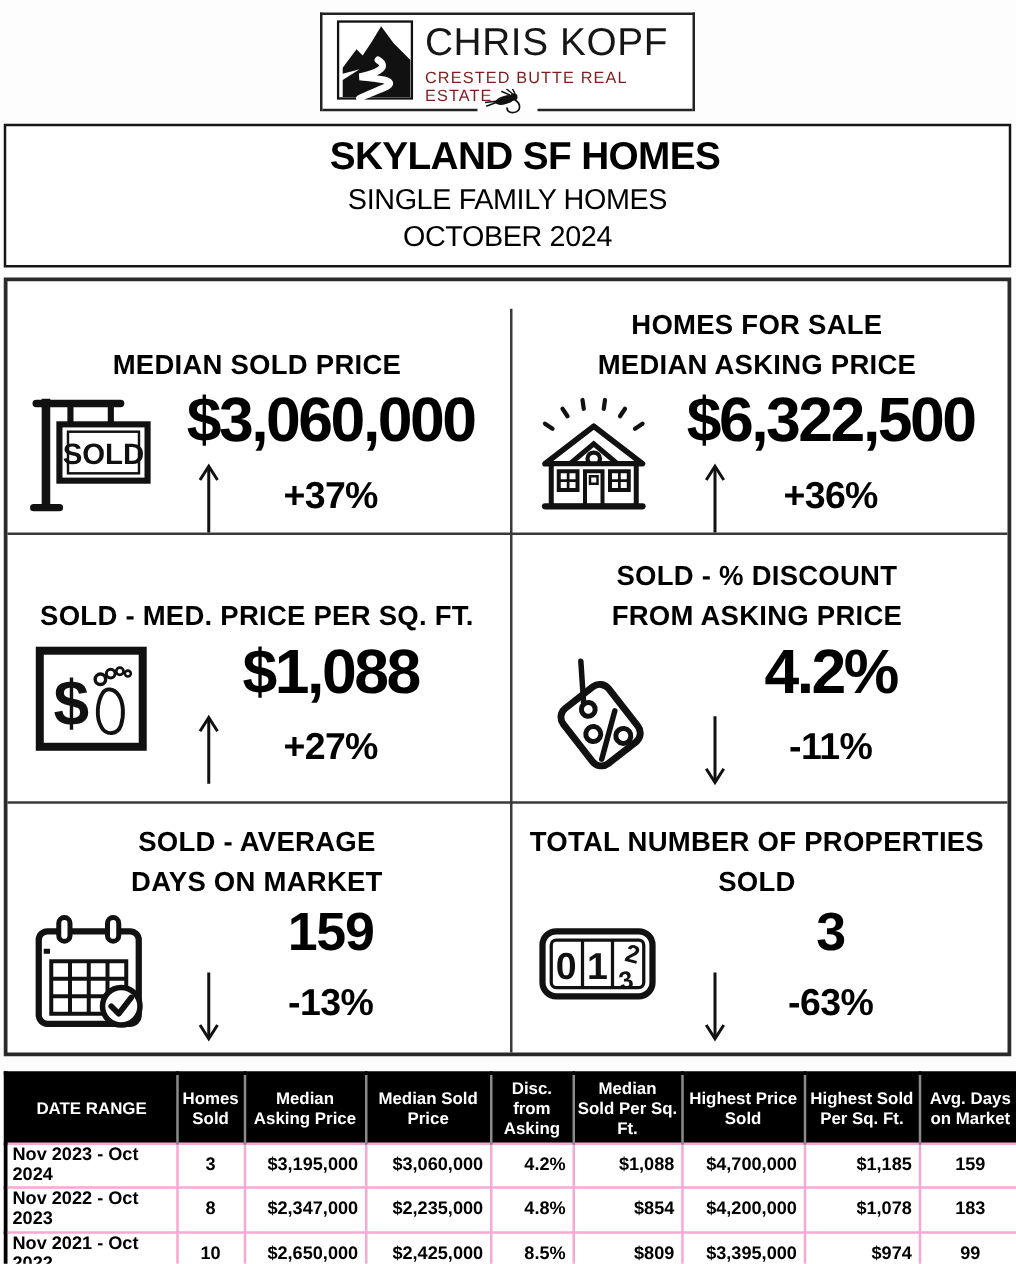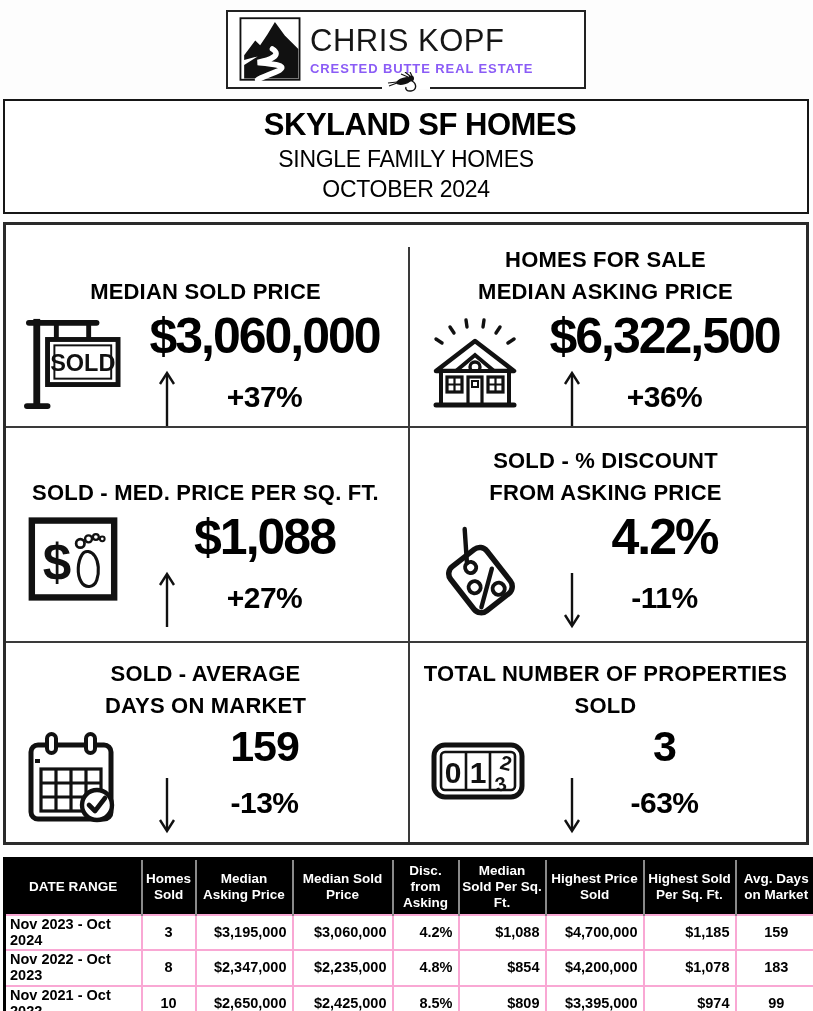--- a/index.html
+++ b/index.html
@@ -1,29 +1,29 @@
 <!DOCTYPE html>
 <html><head>
 <meta charset="utf-8">
 <style>
   * { box-sizing: border-box; margin: 0; padding: 0; }
   html, body { width: 813px; background: #fdfdfd; }
   body { height: 1011px; font-family: "Liberation Sans", sans-serif; color: #000; overflow: hidden; }
   .page { padding: 10px 4px 0 3px; }
 
   
-  .logo-box { width: 360px; height: 79px; margin: 0 auto 10px; border: 2px solid #222;
+  .logo-box { width: 300px; height: 79px; margin: 0 auto 10px; border: 2px solid #222;
               border-bottom: none; position: relative; display: flex; align-items: center; background: #fff; }
   .logo-seg { position: absolute; bottom: 0; height: 2px; background: #222; }
   .logo-seg.left  { left: 0;  width: calc(50% - 24px); }
   .logo-seg.right { right: 0; width: calc(50% - 24px); }
   .fly { position: absolute; bottom: -9px; left: 50%; transform: translateX(-50%); }
   .logo-mark { margin: 0 9px 0 11px; flex: 0 0 auto; }
   .brand { font-size: 31px; letter-spacing: 0.5px; color: #161616; line-height: 1; }
-  .tagline { font-size: 13px; font-weight: 700; letter-spacing: 0.9px; color: #8b5cf6; margin-top: 5px; text-align: right; }
+  .tagline { font-size: 13px; font-weight: 400; letter-spacing: 0.9px; color: #7f1d1d; margin-top: 5px; }
 
   
   .title-box { border: 2px solid #161616; background: #fff; text-align: center; padding: 6px 0 8px; margin-bottom: 8px; }
   .t1 { font-size: 31px; font-weight: 800; letter-spacing: -0.5px; line-height: 1.15; margin-left: 28px; }
   .t2, .t3 { font-size: 23px; font-weight: 400; letter-spacing: -0.3px; line-height: 1.2; margin-top: 3px; }
 
   
   .stats { position: relative; border: 3px solid #2a2a2a; background: #fff;
            display: grid; grid-template-columns: 405px 1fr; grid-template-rows: 201px 213px 203px; }
   .vdiv { position: absolute; left: 402px; top: 22px; bottom: 0; width: 2px; background: #3a3a3a; }

